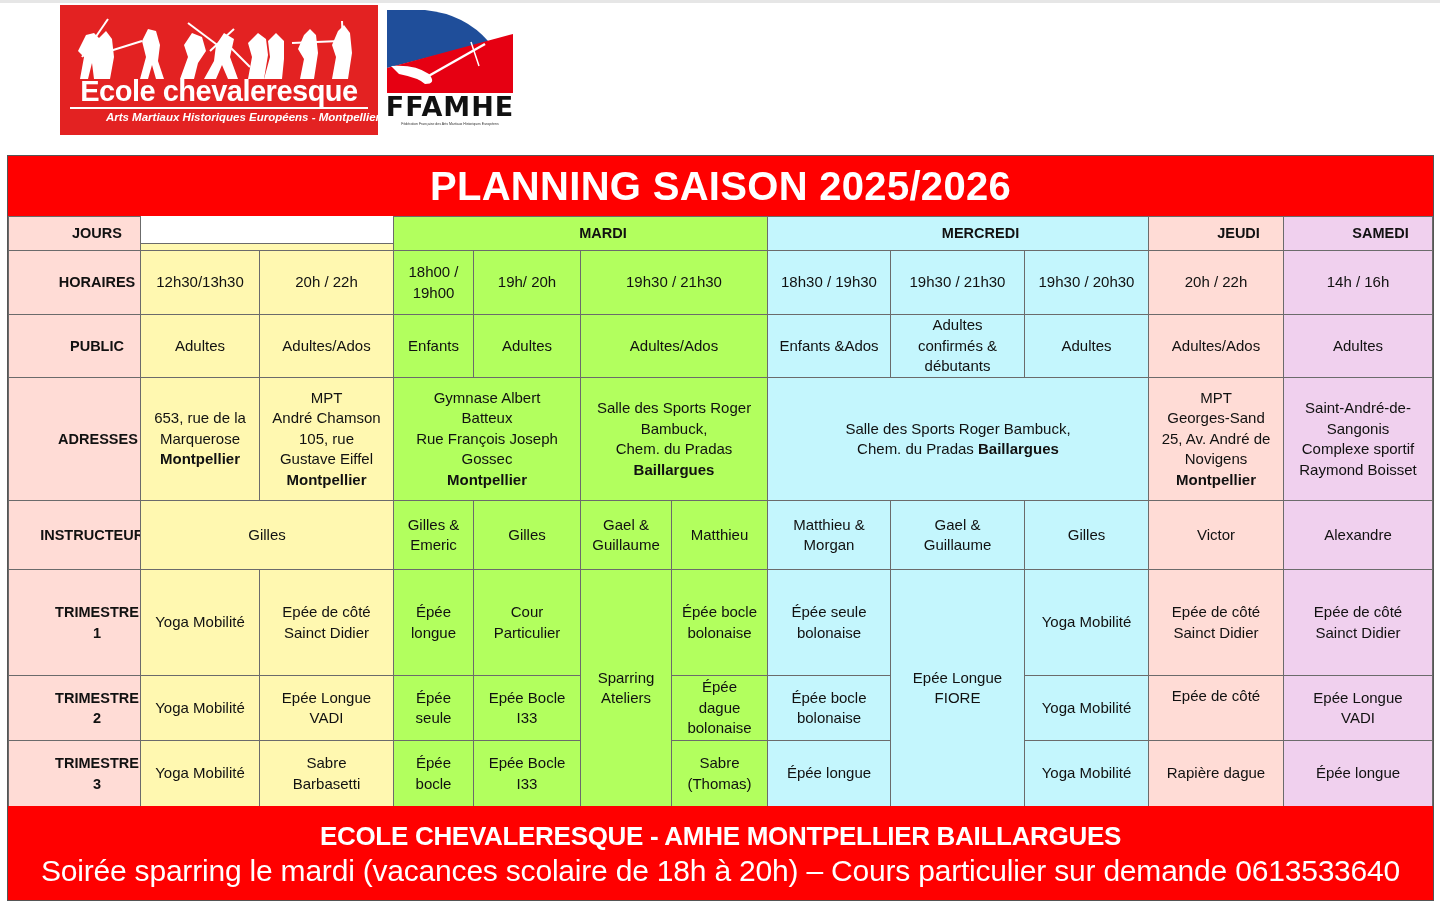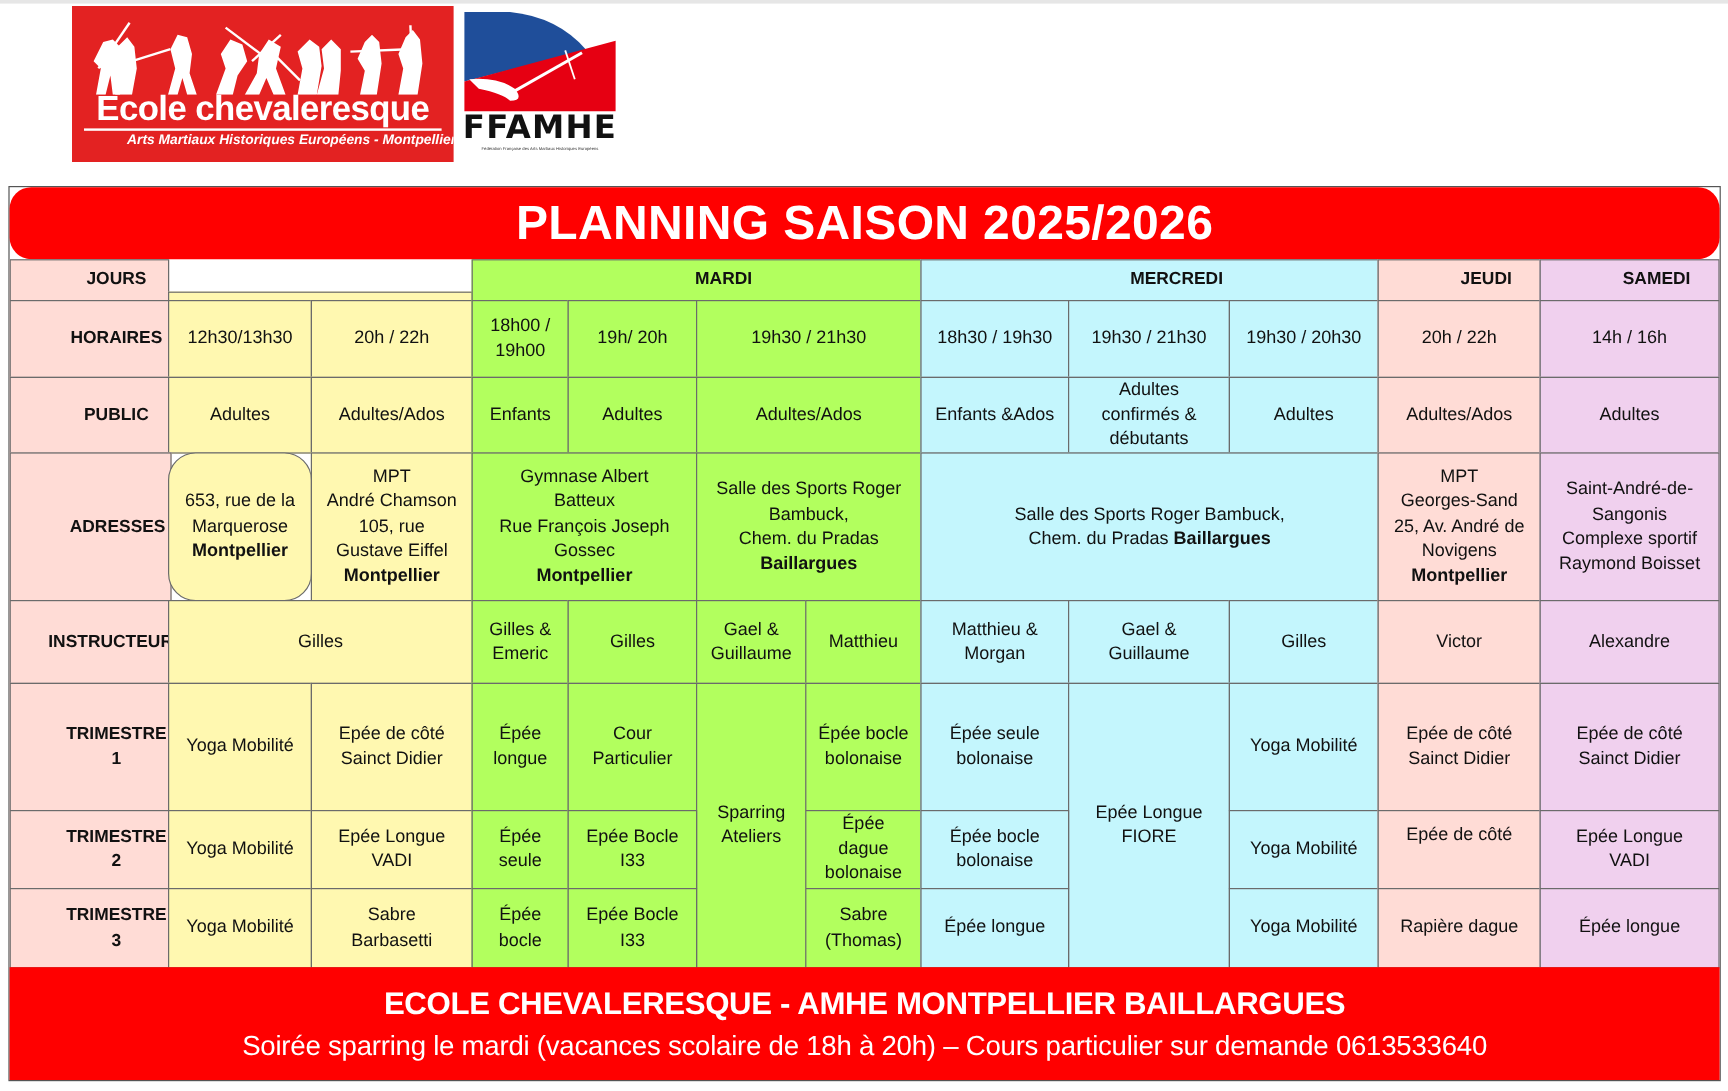--- a/index.html
+++ b/index.html
@@ -9,24 +9,24 @@
   .logo-ec .figures { position:absolute; left:10px; top:12px; width:298px; height:62px; }
   .logo-ec .name { position:absolute; left:0; width:318px; top:70px; text-align:center; color:#fff; font-weight:bold; font-size:29px; letter-spacing:-0.5px; line-height:32px; }
   .logo-ec .rule { position:absolute; left:10px; right:10px; top:102px; height:2px; background:#fff; }
   .logo-ec .sub { position:absolute; left:0; width:318px; top:104px; text-align:center; color:#fff; font-weight:bold; font-style:italic; font-size:11.5px; line-height:16px;margin-left:24px; }
   .logo-ff { position:absolute; left:385px; top:8px; width:130px; height:122px; }
   .logo-ff .mark { position:absolute; left:0; top:0; width:130px; height:85px; }
   .logo-ff .name { position:absolute; left:0; top:84px; width:130px; text-align:center; font-weight:900; font-size:27px; line-height:30px; color:#111; letter-spacing:1px; font-family:"DejaVu Sans", sans-serif; }
   .logo-ff .sub { position:absolute; left:0; top:114px; width:130px; text-align:center; font-size:3.5px; color:#333; white-space:nowrap; }
 
   .planning { position:absolute; left:7px; top:155px; width:1427px; height:746px; border:1px solid #555; box-sizing:border-box; }
-  .title-band { position:absolute; left:8px; top:156px; width:1425px; height:60px; background:#ff0000; color:#fff; font-weight:bold; font-size:40px; text-align:center; line-height:60px; letter-spacing:0.3px;border-radius:18px; }
+  .title-band { position:absolute; left:8px; top:156px; width:1425px; height:60px; background:#ff0000; color:#fff; font-weight:bold; font-size:40px; text-align:center; line-height:60px; letter-spacing:0.3px; }
   .footer-band { position:absolute; left:8px; top:806px; width:1425px; height:94px; background:#ff0000; color:#fff; text-align:center; font-weight:bold; }
   .footer-band .l1 { position:absolute; left:0; right:0; top:14px; font-size:26px; line-height:32px; letter-spacing:-0.3px; }
-  .footer-band .l2 { position:absolute; left:0; right:0; top:50px; font-size:23px; line-height:30px; font-weight:normal; letter-spacing:-0.2px; }
+  .footer-band .l2 { position:absolute; left:0; right:0; top:50px; font-size:30px; line-height:30px; font-weight:normal; letter-spacing:-0.2px; }
 
   .cell { position:absolute; box-sizing:border-box; border:1px solid #6b6b6b; display:flex; align-items:center; justify-content:center; text-align:center; font-size:15px; line-height:20.5px; color:#111; padding:0 3px; }
   .hdr { font-weight:bold; font-size:14.5px;padding-left:48px; }
   .pink { background:#ffdcd6; }
   .yellow { background:#fff8b0; }
   .green { background:#b2ff5e; }
   .cyan { background:#c4f6fd; }
   .salmon { background:#ffdcd6; }
   .lilac { background:#f0d0ee; }
   .cell b { font-weight:bold; }
@@ -115,21 +115,21 @@
 <div class="cell cyan" style="left:890px;top:314px;width:135px;height:64px;flex-direction:column;">
     <span class="line">Adultes</span>
     <span class="line">confirmés &amp;</span>
     <span class="line">débutants</span>
   </div>
 <div class="cell cyan" style="left:1024px;top:314px;width:125px;height:64px;">Adultes</div>
 <div class="cell salmon" style="left:1148px;top:314px;width:136px;height:64px;">Adultes/Ados</div>
 <div class="cell lilac" style="left:1283px;top:314px;width:150px;height:64px;">Adultes</div>
 
 <div class="cell hdr pink" style="left:8px;top:377px;width:135px;height:124px;">ADRESSES</div>
-<div class="cell yellow" style="left:140px;top:377px;width:120px;height:124px;flex-direction:column;border-radius:23px;">
+<div class="cell yellow" style="left:140px;top:377px;width:120px;height:124px;flex-direction:column;">
   <span class="line">653, rue de la</span>
   <span class="line">Marquerose</span>
   <b class="line">Montpellier</b>
 </div>
 <div class="cell yellow" style="left:259px;top:377px;width:135px;height:124px;flex-direction:column;">
   <span class="line">MPT</span>
   <span class="line">André Chamson</span>
   <span class="line">105, rue</span>
   <span class="line">Gustave Eiffel</span>
   <b class="line">Montpellier</b>

